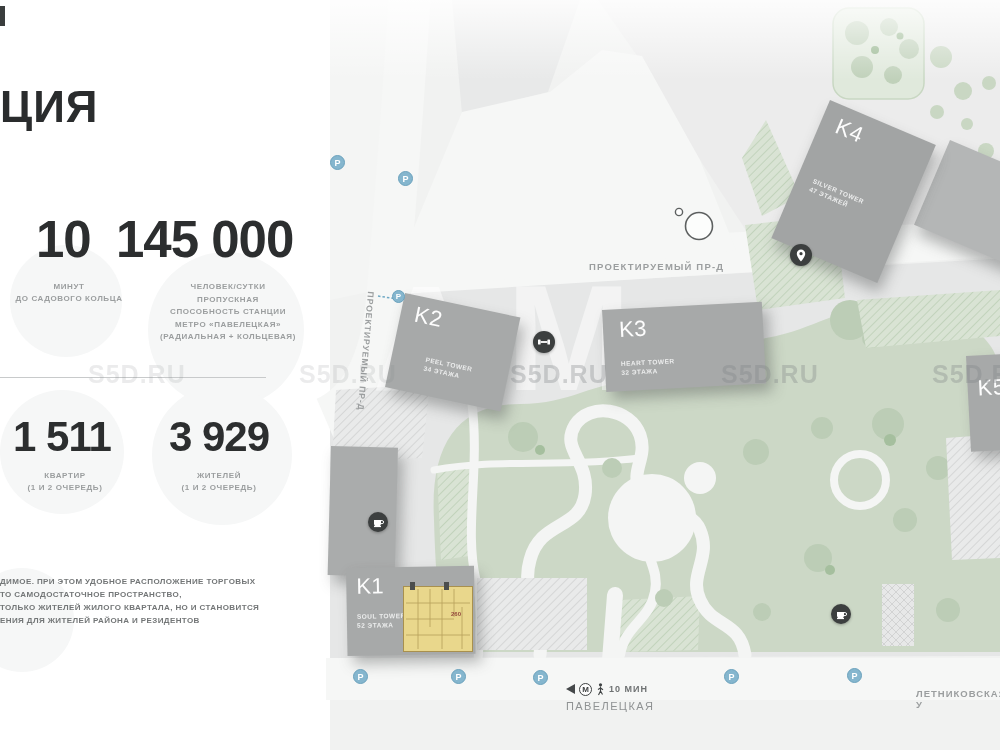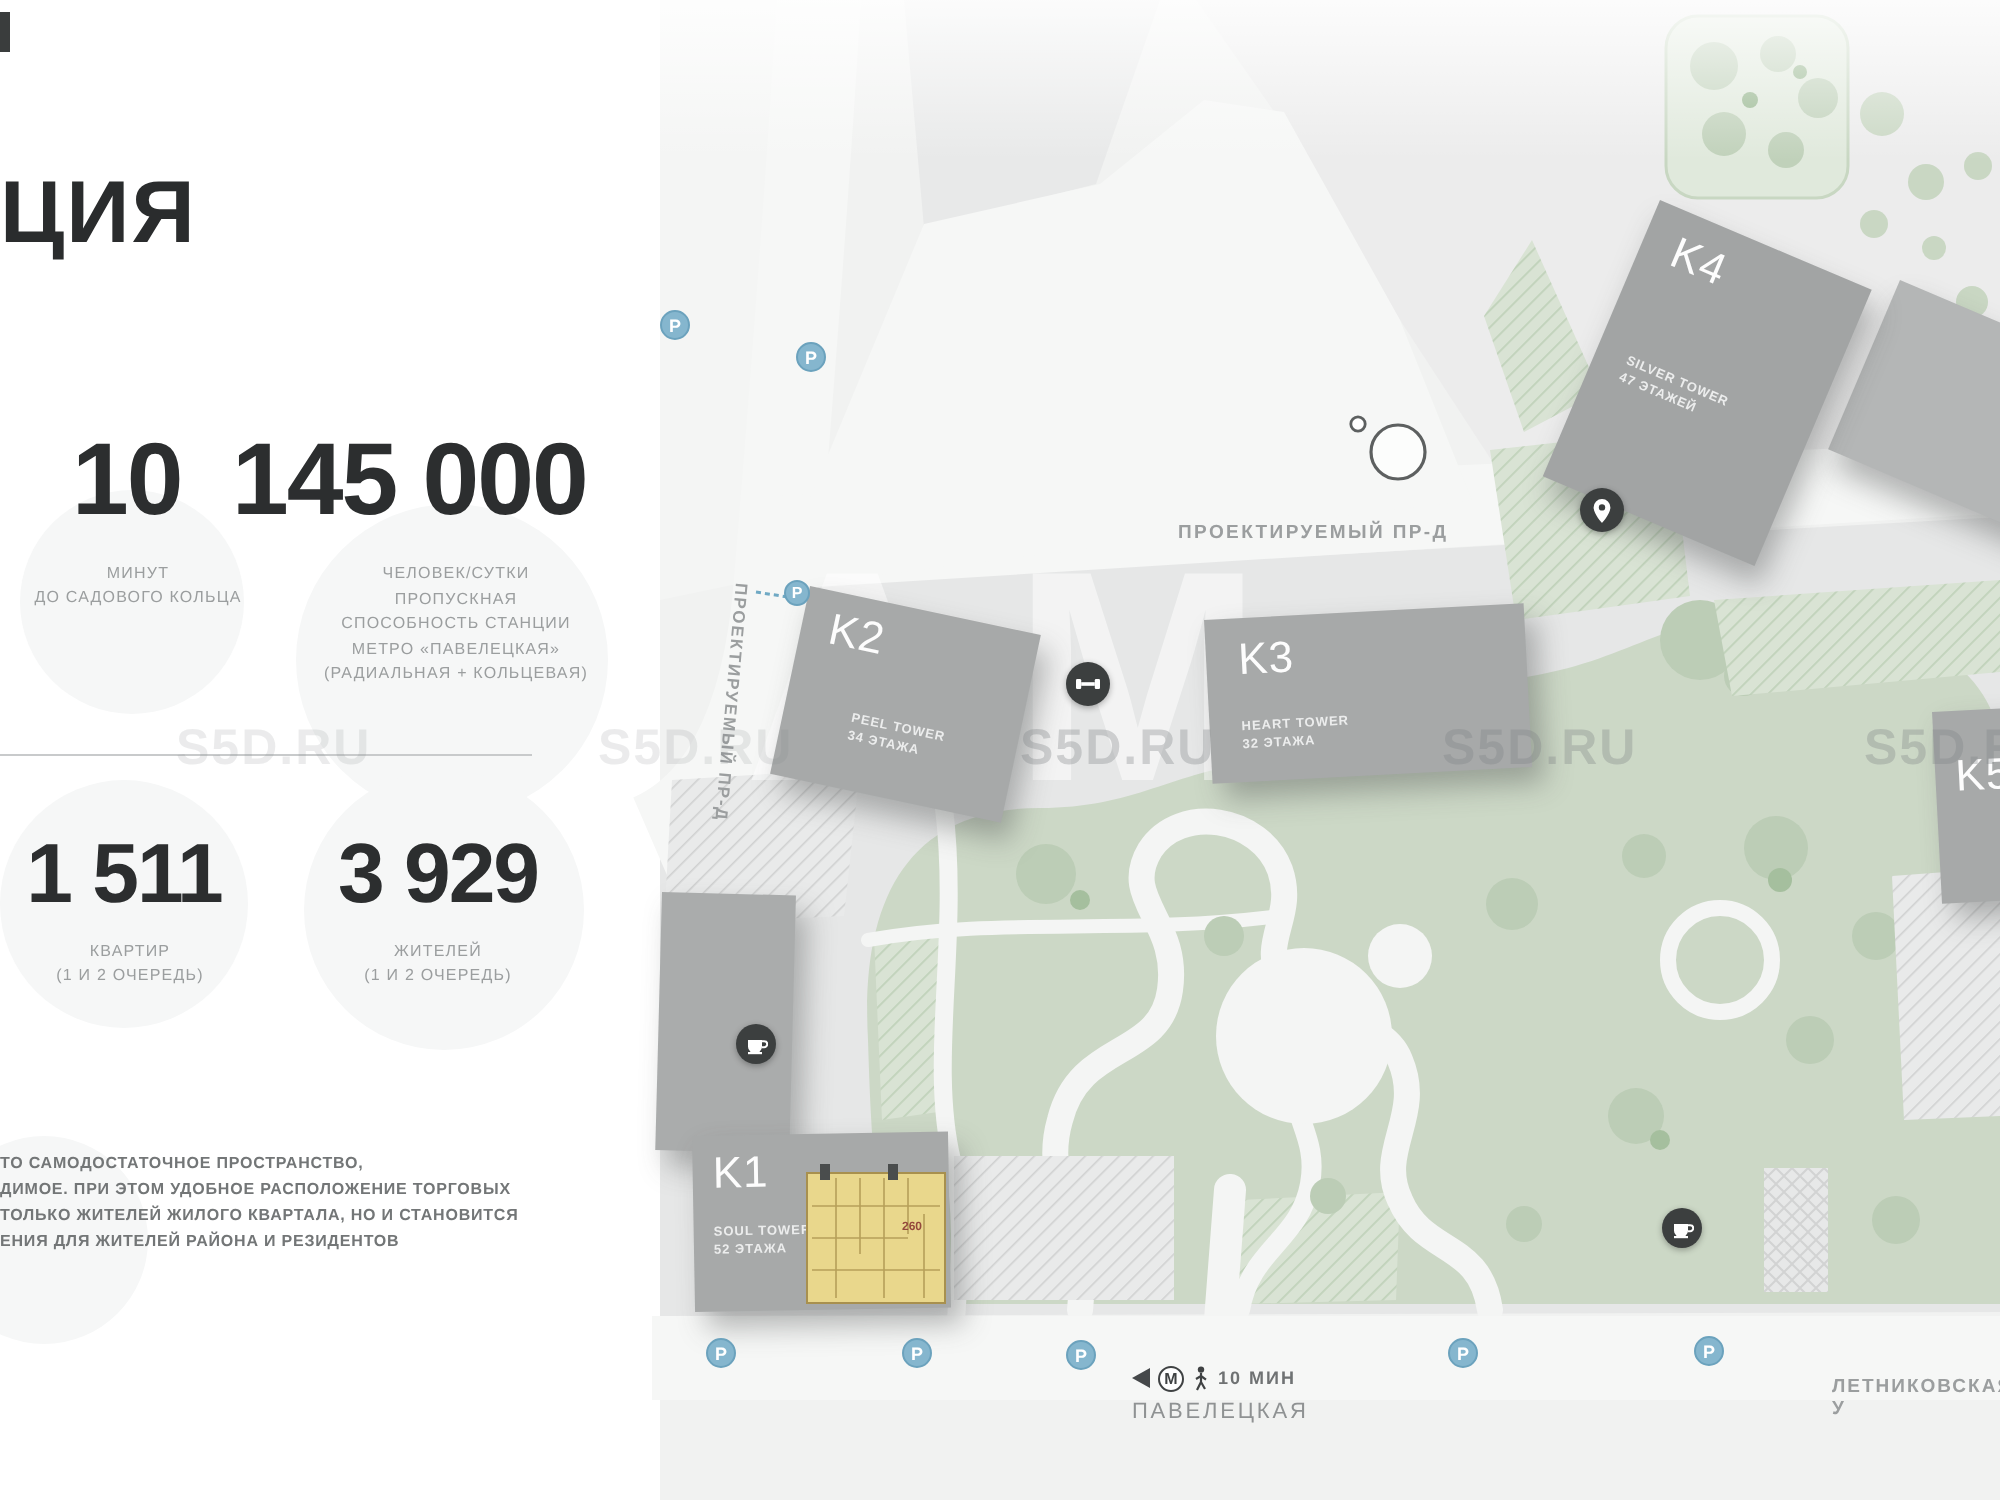--- a/index.html
+++ b/index.html
@@ -6,21 +6,21 @@
   #stage{position:relative;width:1000px;height:750px;overflow:hidden;background:#ffffff;
          font-family:"Liberation Sans",sans-serif;-webkit-font-smoothing:antialiased;}
   
   .deco-circle{position:absolute;border-radius:50%;background:#f6f7f7;z-index:0;}
   .logo-clip{position:absolute;left:0;top:6px;width:5px;height:20px;background:#3a3d3d;z-index:2;}
   .slide-title{position:absolute;left:0;top:82px;font-size:44px;font-weight:700;color:#2a2c2d;
                letter-spacing:1px;z-index:2;}
   .stat-big{position:absolute;font-size:51px;font-weight:600;color:#2c2e2f;letter-spacing:-1px;z-index:2;}
   .stat-mid{position:absolute;font-size:42px;font-weight:600;color:#2c2e2f;letter-spacing:-1px;
             text-align:center;z-index:2;}
-  .lbl-sm{position:absolute;font-size:8px;font-weight:400;letter-spacing:.6px;color:#9b9e9f;
+  .lbl-sm{position:absolute;font-size:8px;font-weight:700;letter-spacing:.6px;color:#9b9e9f;
           text-align:center;line-height:11.5px;z-index:2;}
   .divider{position:absolute;left:0;top:377px;width:266px;height:1px;background:#c8cacb;z-index:2;}
   .descr{position:absolute;left:0;top:575px;width:268px;font-size:8px;font-weight:600;
          letter-spacing:.4px;line-height:13px;color:#737677;z-index:2;}
   .descr .indent{padding-left:46px;}
   
   svg.map{position:absolute;left:0;top:0;z-index:0;}
   .topfade{position:absolute;left:330px;top:0;width:670px;height:80px;z-index:1;
            background:linear-gradient(180deg,rgba(255,255,255,.85),rgba(255,255,255,0));}
   .wm-big{position:absolute;left:372px;top:252px;font-size:150px;font-weight:700;
@@ -212,22 +212,22 @@
   <div class="lbl-sm" style="left:8px;top:470px;width:114px;">
     <div>КВАРТИР</div>
     <div>(1 И 2 ОЧЕРЕДЬ)</div>
   </div>
   <div class="lbl-sm" style="left:162px;top:470px;width:114px;">
     <div>ЖИТЕЛЕЙ</div>
     <div>(1 И 2 ОЧЕРЕДЬ)</div>
   </div>
 
   <div class="descr">
+    <div>ДИМОЕ. ПРИ ЭТОМ УДОБНОЕ РАСПОЛОЖЕНИЕ ТОРГОВЫХ</div>
     <div>ТО САМОДОСТАТОЧНОЕ ПРОСТРАНСТВО,</div>
-    <div>ДИМОЕ. ПРИ ЭТОМ УДОБНОЕ РАСПОЛОЖЕНИЕ ТОРГОВЫХ</div>
     <div>ТОЛЬКО ЖИТЕЛЕЙ ЖИЛОГО КВАРТАЛА, НО И СТАНОВИТСЯ</div>
     <div>ЕНИЯ ДЛЯ ЖИТЕЛЕЙ РАЙОНА И РЕЗИДЕНТОВ</div>
   </div>
 
   <div class="bld" style="left:950px;top:140px;width:130px;height:92px;transform:rotate(23deg);background:#b4b6b6;"></div>
 
   <div class="bld" style="left:830px;top:100px;width:115px;height:150px;transform:rotate(23deg);background:#a2a4a4;">
     <div class="bid" style="left:16px;top:8px;">K4</div>
     <div class="bsub" style="left:16px;top:76px;">
       <div>SILVER TOWER</div>

